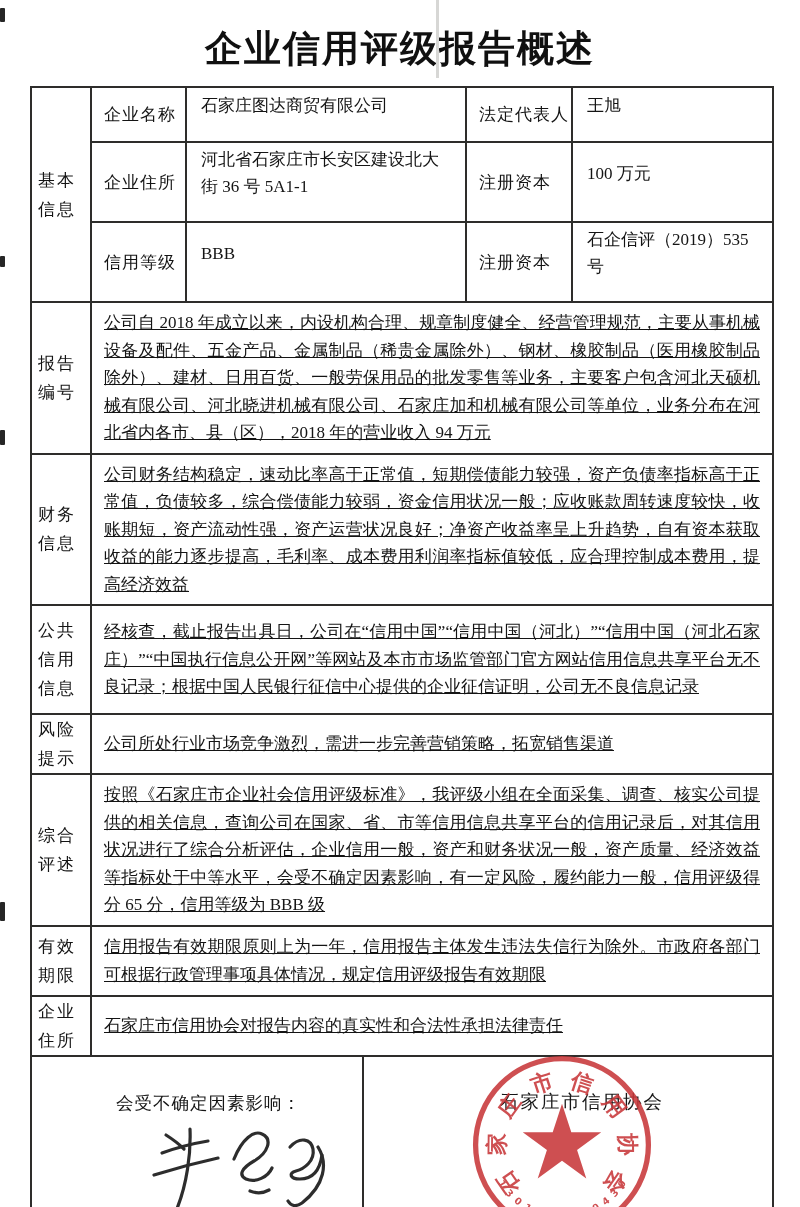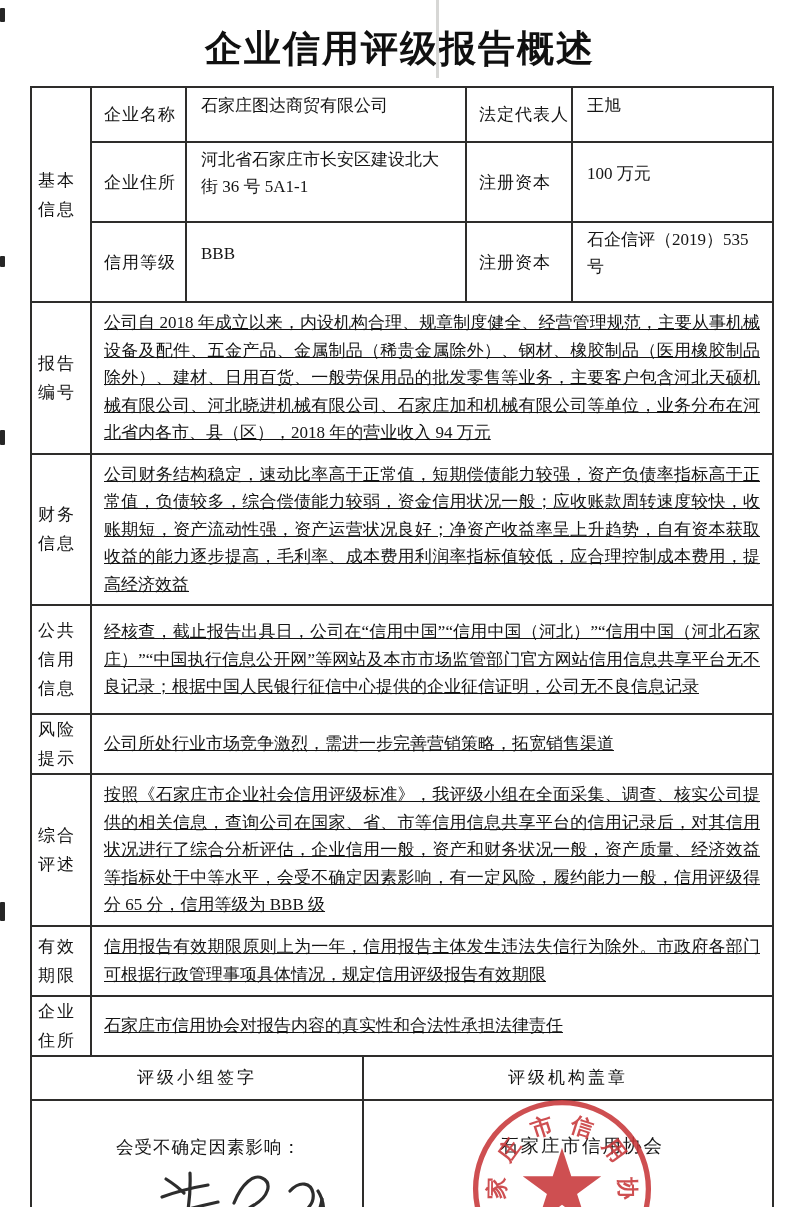--- a/index.html
+++ b/index.html
@@ -178,24 +178,20 @@
     </tr>
   </tbody>
     </table>
 
   <table class="doc bottom">
     <colgroup>
       <col style="width:332px">
         <col style="width:410px">
     </colgroup>
     <tbody>
-        <tr style="height:44px">
-      <td class="sigheader">评级小组签字</td>
-      <td class="sigheader">评级机构盖章</td>
-    </tr>
     <tr style="height:192px">
       <td class="sigcell">
         <span class="leader-label">会受不确定因素影响：</span>
         <svg class="signature-svg" viewBox="0 0 200 110">
           <g fill="none" stroke="#1c1c1c" stroke-width="3.2" stroke-linecap="round" stroke-linejoin="round" opacity="0.92">
             <path d="M16,16 Q27,23 34,30"></path>
             <path d="M12,34 Q34,26 58,22"></path>
             <path d="M4,56 Q36,46 68,39"></path>
             <path d="M40,10 C41,34 37,66 26,92"></path>
             <path d="M84,40 C92,20 104,11 112,15 C123,20 118,34 104,42 C92,49 88,56 96,60 C106,64 118,58 122,49"></path>

